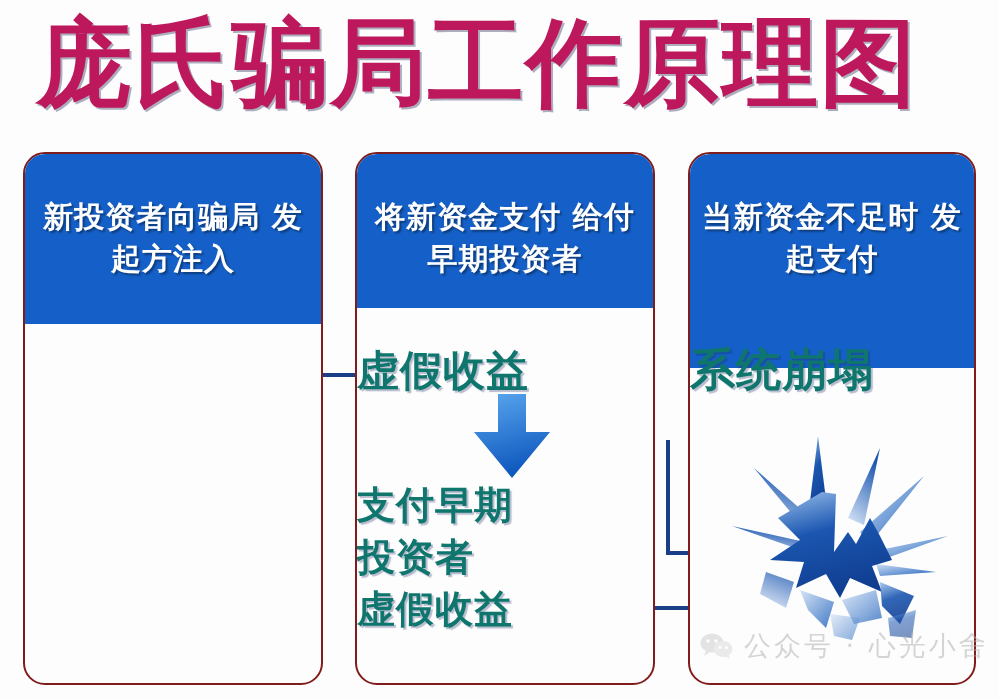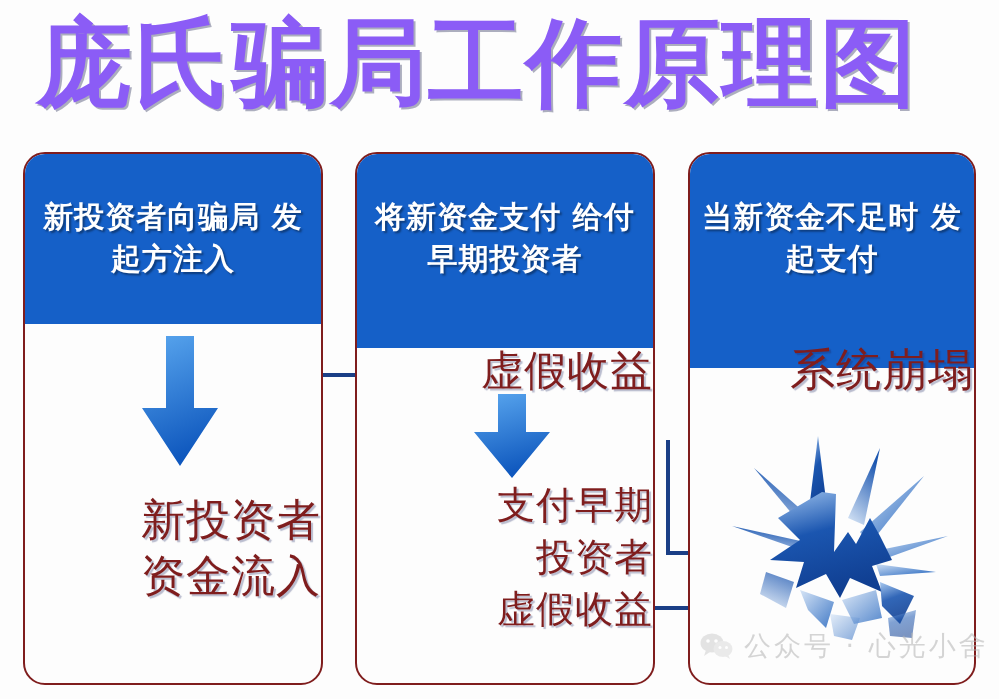--- a/index.html
+++ b/index.html
@@ -12,21 +12,21 @@
   }
   #stage{position:absolute;inset:0;width:999px;height:699px;}
 
   
   .title{
     position:absolute;
     left:36px; top:4px;
     width:940px; height:120px;
     font-size:96px;
     font-weight:900;
-    color:#8b5cf6;
+    color:#be185d;
     letter-spacing:2px;
     line-height:118px;
     white-space:nowrap;
     text-shadow:2px 2px 0 rgba(20,26,73,.35);
     font-family:"DejaVu Sans","Liberation Sans",sans-serif;
   }
 
   
   .card{
     position:absolute;
@@ -49,35 +49,35 @@
     font-size:30px;
     line-height:42px;
     text-align:center;
     padding:44px 6px 16px;
     box-sizing:border-box;
     text-shadow:2px 2px 2px rgba(0,0,0,.38);
     font-family:"DejaVu Sans","Liberation Sans",sans-serif;
     letter-spacing:1px;
   }
   #card-0 .card-head{height:172px;}
-  #card-1 .card-head{height:196px;}
+  #card-1 .card-head{height:156px;}
   #card-2 .card-head{height:216px;}
 
   .card-body{
     position:absolute;left:0;right:0;bottom:0;
     top:170px;
   }
 
   
   .body-text{
     position:absolute;
     width:100%;
-    text-align:right;
-    color:#7f1d1d;
-    font-weight:400;
+    text-align:left;
+    color:#0f766e;
+    font-weight:700;
     font-family:"DejaVu Sans","Liberation Sans",sans-serif;
     text-shadow:2px 2px 1px rgba(30,40,100,.30);
     white-space:pre-line;
     letter-spacing:1px;
   }
   #c0-bottom{top:168px;font-size:44px;line-height:56px;}
   #c1-top{top:22px;font-size:42px;line-height:50px;}
   #c1-bottom{top:155px;font-size:38px;line-height:52px;}
   #c2-top{top:20px;font-size:45px;line-height:52px;}
 
@@ -144,35 +144,20 @@
 
     <g>
       <line x1="600" y1="608" x2="742" y2="608" stroke="#1b3f86" stroke-width="4" marker-end="url(#ah)"></line>
       <line x1="560" y1="608" x2="604" y2="608" stroke="#2f6fc4" stroke-width="4" opacity=".8"></line>
     </g>
   </svg>
 
   <div class="card" id="card-0">
     <div class="card-head">新投资者向骗局
 发起方注入</div>
-    <div class="card-body">
-
-      <svg class="fat-arrow" style="left:115px;top:12px;" width="80" height="135" viewBox="0 0 80 135">
-        <defs>
-          <linearGradient id="g1" x1="0" y1="0" x2="0.25" y2="1">
-            <stop offset="0" stop-color="#5aa7ef"></stop>
-            <stop offset="1" stop-color="#0f58be"></stop>
-          </linearGradient>
-        </defs>
-        <path d="M26,0 L54,0 L54,72 L78,72 L40,130 L2,72 L26,72 Z" fill="url(#g1)"></path>
-      </svg>
-
-      <div class="body-text" id="c0-bottom">新投资者
-资金流入</div>
-    </div>
   </div>
 
   <div class="card" id="card-1">
     <div class="card-head">将新资金支付
 给付早期投资者</div>
     <div class="card-body">
 
       <div class="body-text" id="c1-top">虚假收益</div>
 
       <svg class="fat-arrow" style="left:115px;top:70px;" width="80" height="86" viewBox="0 0 80 86">

